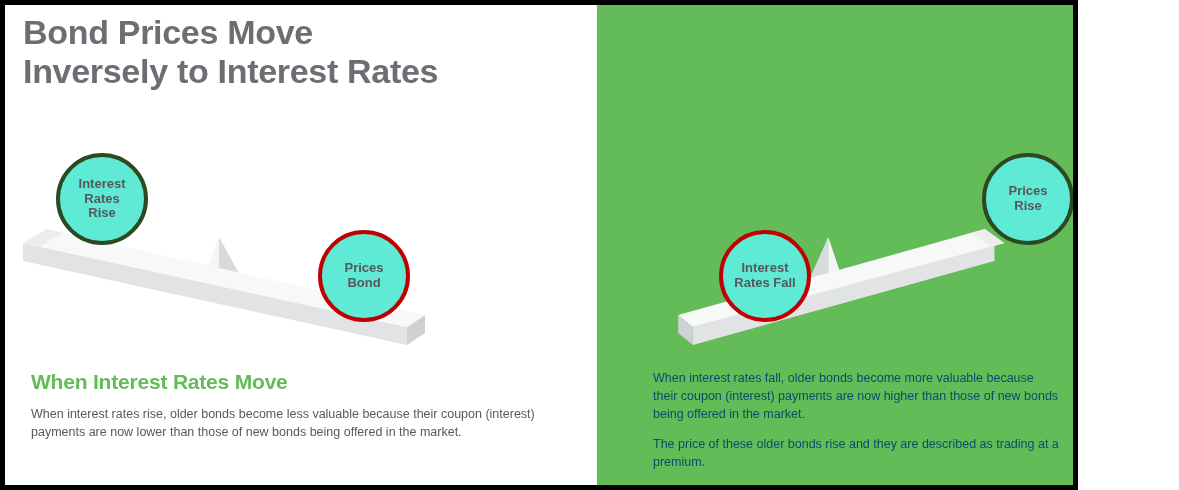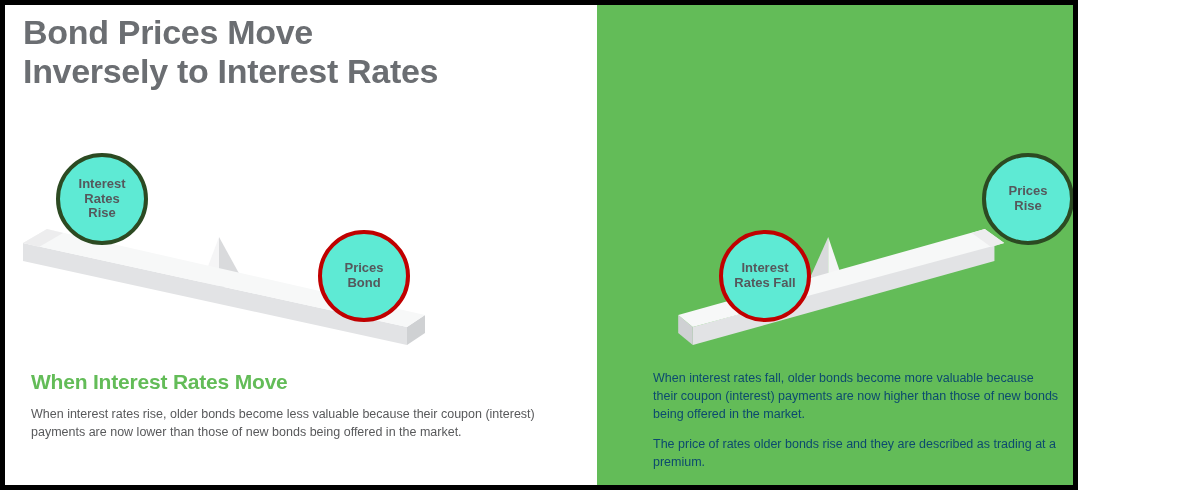--- a/index.html
+++ b/index.html
@@ -176,17 +176,17 @@
 
     <div class="bubble bubble-green" id="bubble-prices-rise">
       <span>
         <span>Prices</span><br>
         <span>Rise</span>
       </span>
     </div>
 
     <div class="copy">
       <p>When interest rates fall, older bonds become more valuable because their coupon (interest) payments are now higher than those of new bonds being offered in the market.</p>
-      <p>The price of rates older bonds rise and they are described as trading at a premium.</p>
+      <p>The price of these older bonds rise and they are described as trading at a premium.</p>
     </div>
   </div>
 
 </div>
 
 </body></html>

